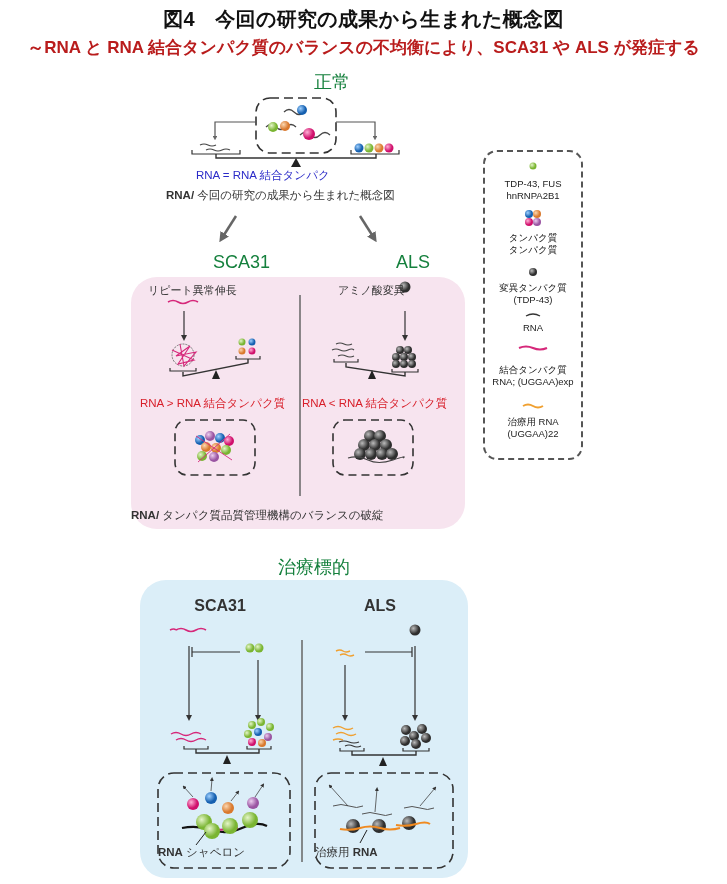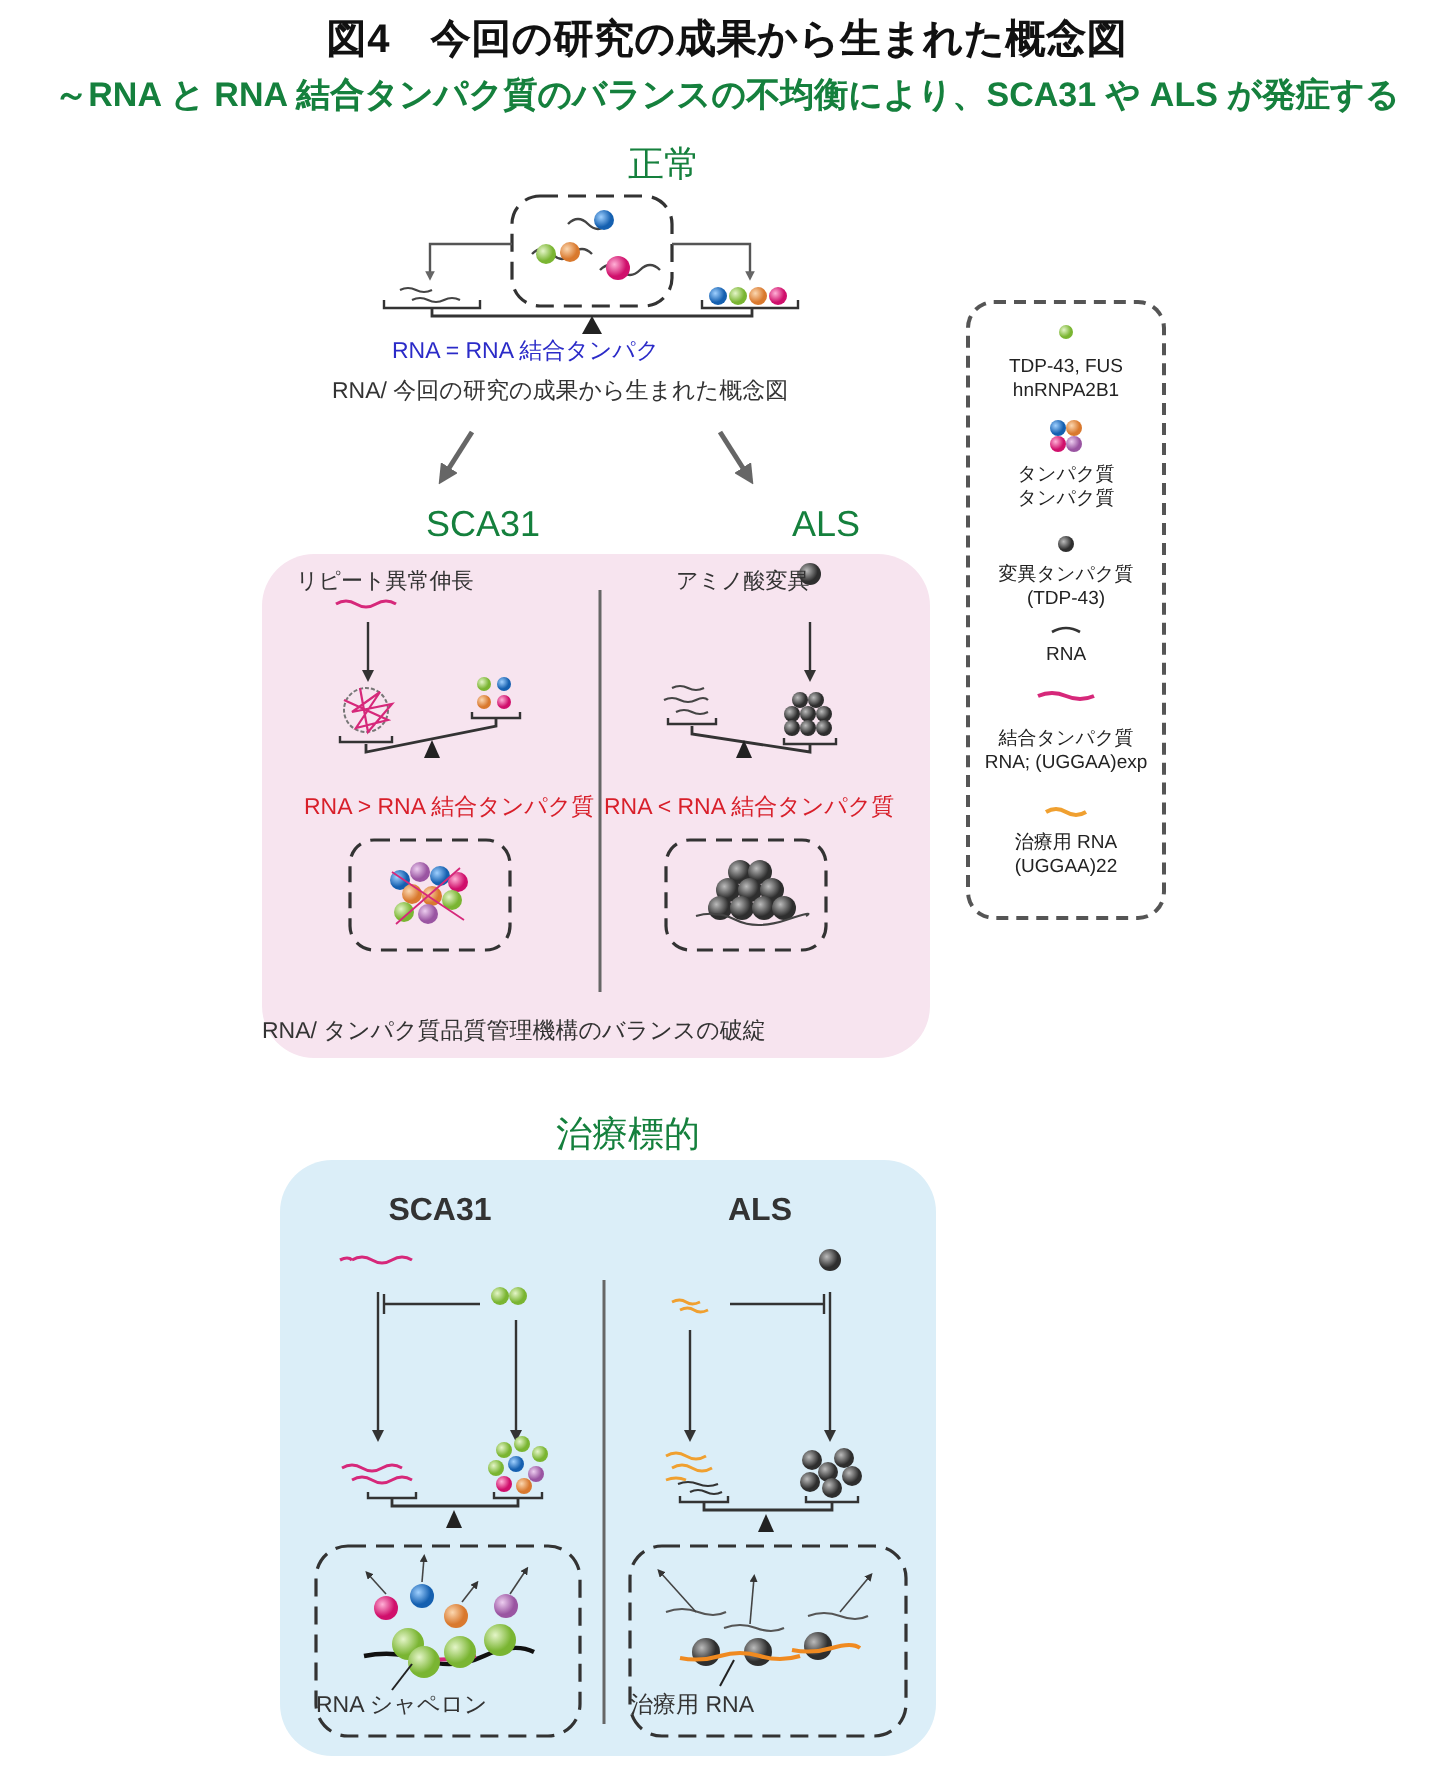--- a/index.html
+++ b/index.html
@@ -1,30 +1,30 @@
 <!DOCTYPE html>
 <html><head>
 <meta charset="utf-8">
 <style>
   html, body { margin:0; padding:0; background:#ffffff; }
   body { width:727px; height:884px; position:relative; overflow:hidden;
          font-family:"Liberation Sans", "DejaVu Sans", sans-serif; color:#222; }
   .abs { position:absolute; }
   .title1 { left:0; width:727px; top:6px; text-align:center; font-size:20px; font-weight:bold; color:#111; letter-spacing:0.3px; }
-  .title2 { left:0; width:727px; top:36px; text-align:center; font-size:17px; font-weight:bold; color:#15803d; }
+  .title2 { left:0; width:727px; top:36px; text-align:center; font-size:17px; font-weight:bold; color:#b91c1c; }
   .heading { font-size:18px; color:#15803d; text-align:right; }
   .small { font-size:11px; color:#333; text-align:left; white-space:nowrap; }
   .blue { color:#2b2bc8; }
   .red { color:#d81f2a; }
   .pink-panel { left:131px; top:277px; width:334px; height:252px; background:#f7e4ef; border-radius:26px; }
   .blue-panel { left:140px; top:580px; width:328px; height:298px; background:#dbeef8; border-radius:26px; }
   .legend { left:483px; top:150px; width:96px; height:306px; border:2.5px dashed #555; border-radius:14px; }
   .legend-item { position:absolute; left:0; width:100%; text-align:center; font-size:9.5px; color:#222; line-height:12px; }
   svg { position:absolute; left:0; top:0; overflow:visible; }
-  .bold { font-weight:normal; }
+  .bold { font-weight:bold; }
 </style>
 </head>
 <body>
 
 <div class="abs title1">図4　今回の研究の成果から生まれた概念図</div>
 <div class="abs title2">～RNA と RNA 結合タンパク質のバランスの不均衡により、SCA31 や ALS が発症する</div>
 
 <div class="abs heading" style="left:250px;top:70px;width:100px;">正常</div>
 
 <svg width="727" height="884">
@@ -159,21 +159,21 @@
     <circle cx="360" cy="454" r="6" fill="url(#gK)"></circle>
     <circle cx="371" cy="454" r="6" fill="url(#gK)"></circle>
     <circle cx="382" cy="454" r="6" fill="url(#gK)"></circle>
     <circle cx="392" cy="454" r="6" fill="url(#gK)"></circle>
     <path d="M348,458 q10,-3 20,2 t25,0 t10,-2" stroke="#444" stroke-width="1.1" fill="none"></path>
   </g>
 </svg>
 
 <div class="abs small" style="left:148px;top:283px;width:90px;font-size:11px;">リピート異常伸長</div>
 <div class="abs small" style="left:355px;top:283px;width:70px;font-size:11px;text-align:left;left:338px;">アミノ酸変異</div>
-<div class="abs small red" style="left:140px;top:396px;width:160px;font-size:11.5px;margin-left:12px;">RNA &gt; RNA 結合タンパク質</div>
+<div class="abs small red" style="left:140px;top:396px;width:160px;font-size:11.5px;">RNA &gt; RNA 結合タンパク質</div>
 <div class="abs small red" style="left:302px;top:396px;width:160px;font-size:11.5px;">RNA &lt; RNA 結合タンパク質</div>
 <div class="abs small" style="left:131px;top:508px;width:334px;font-size:11.5px;">
   <span class="bold">RNA/</span><span> タンパク質品質管理機構のバランスの破綻</span>
 </div>
 
 <div class="abs heading" style="left:250px;top:555px;width:100px;font-family:Liberation Serif, serif;">治療標的</div>
 <div class="abs blue-panel"></div>
 <div class="abs" style="left:180px;top:597px;width:80px;text-align:center;font-size:16px;font-weight:bold;color:#333;">SCA31</div>
 <div class="abs" style="left:340px;top:597px;width:80px;text-align:center;font-size:16px;font-weight:bold;color:#333;">ALS</div>
 

